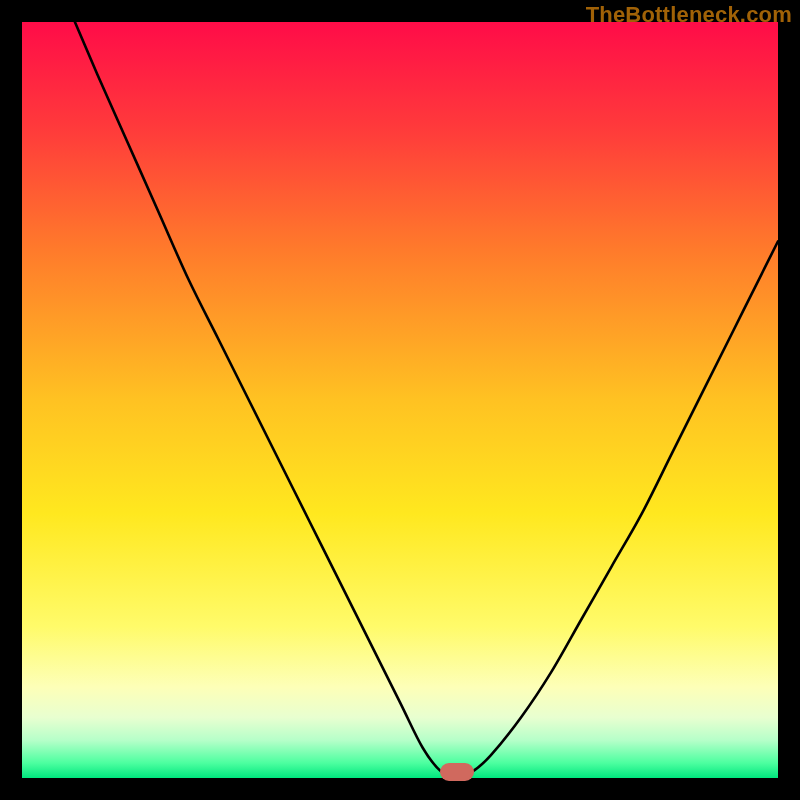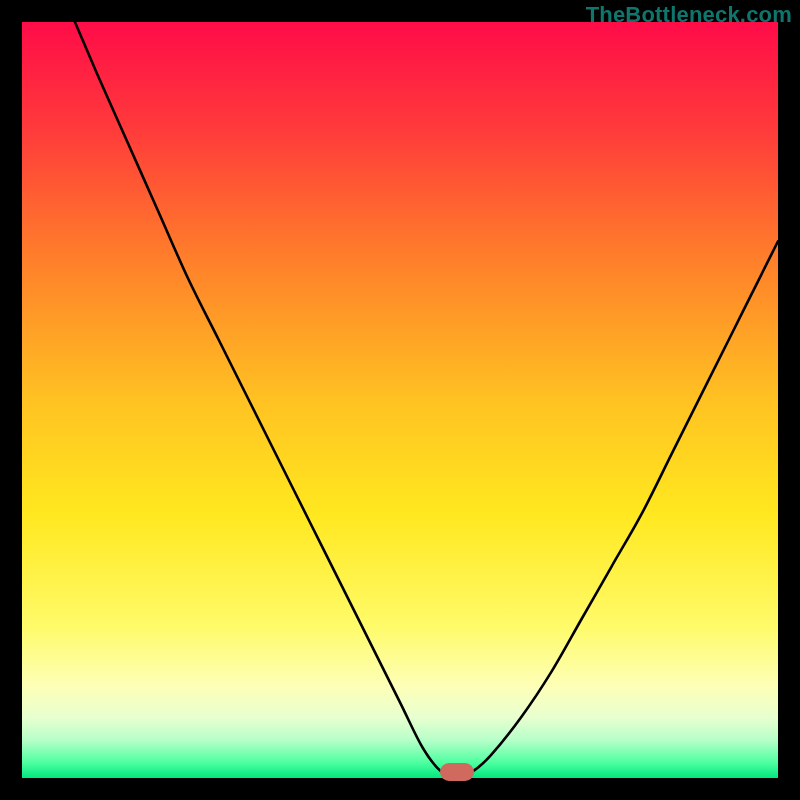--- a/index.html
+++ b/index.html
@@ -24,21 +24,21 @@
     left: 22px;
     top: 22px;
     width: 756px;
     height: 756px;
     
   }
   .watermark {
     position: absolute;
     top: 2px;
     right: 8px;
-    color: #0f766e;
+    color: #a16207;
     font-size: 22px;
     font-weight: 600;
     letter-spacing: 0.2px;
     user-select: none;
   }
   .marker {
     position: absolute;
     border-radius: 999px;
     transform: translate(-50%, -50%);
   }

